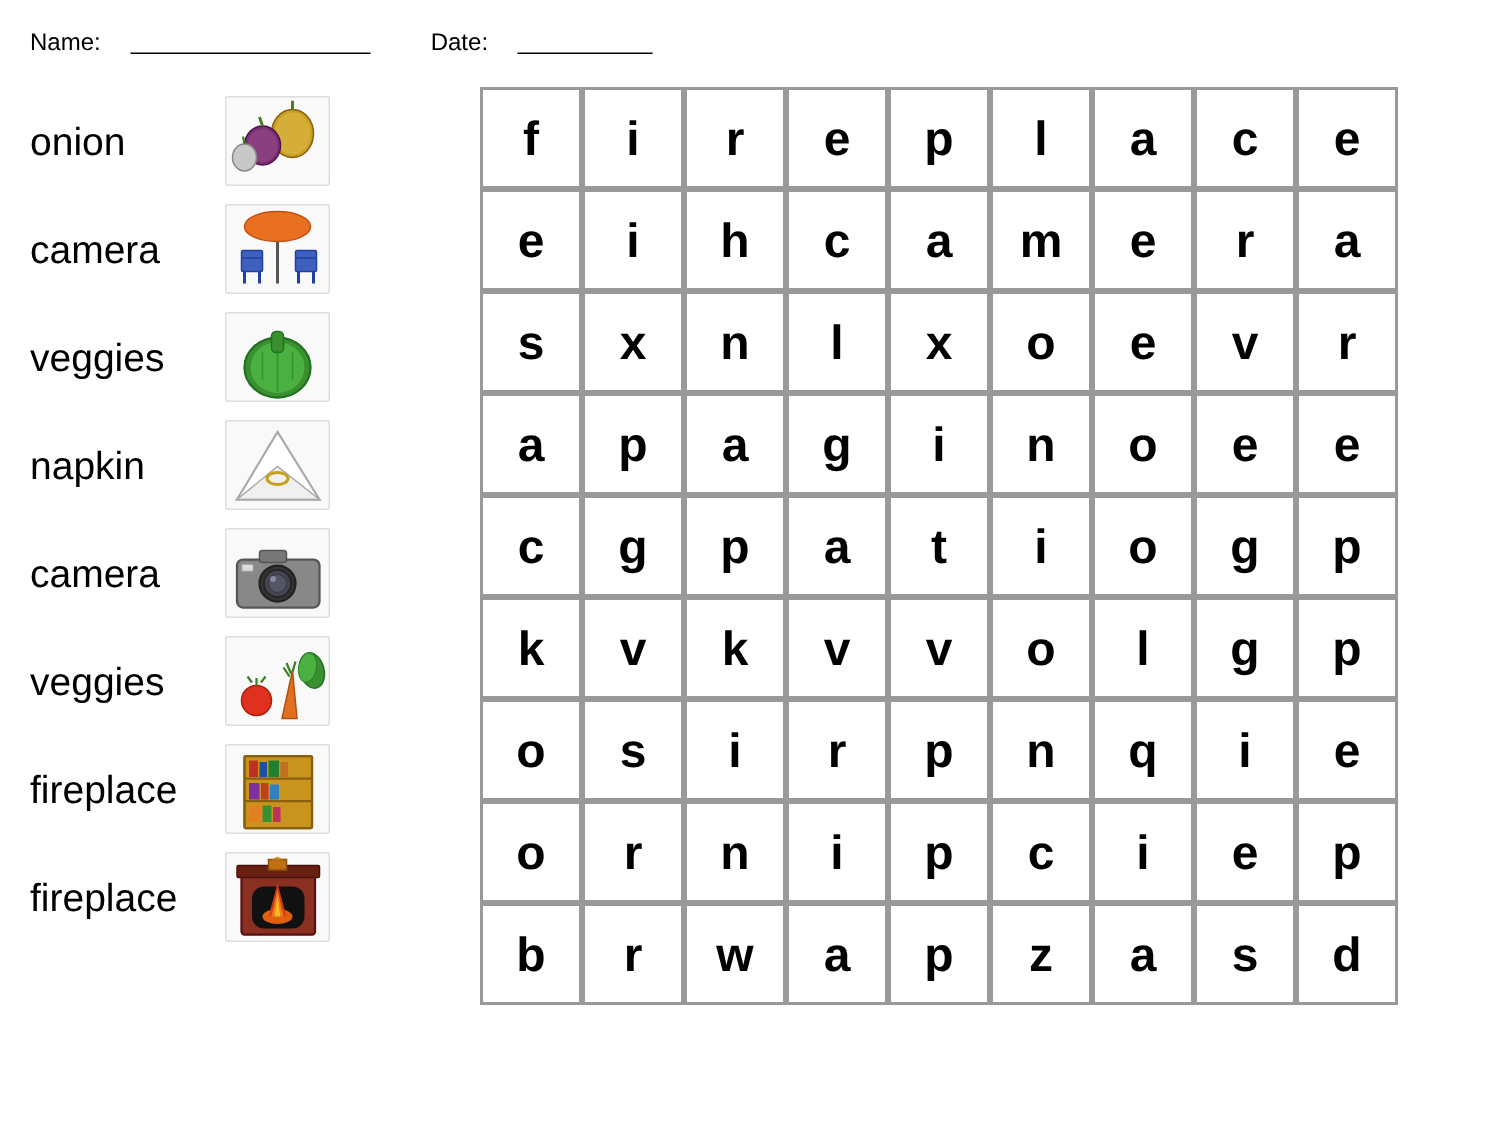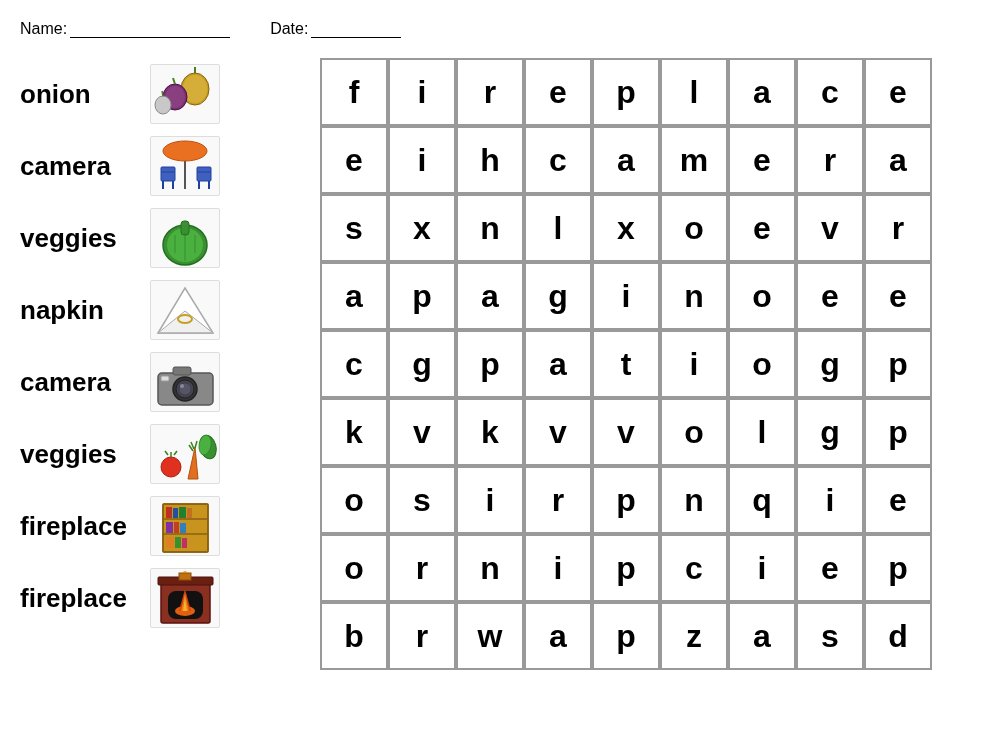--- a/index.html
+++ b/index.html
@@ -12,22 +12,22 @@
       overflow: hidden;
     }
     .header {
       display: flex;
       gap: 40px;
       margin-bottom: 20px;
       font-size: 16px;
     }
     .header-field {
       display: flex;
-      align-items: flex-end;
-      gap: 3px;
+      align-items: flex-start;
+      gap: 20px;
     }
     .header-line {
       border-bottom: 1px solid #000;
       width: 160px;
       display: inline-block;
       height: 16px;
     }
     .header-line-short {
       border-bottom: 1px solid #000;
       width: 90px;
@@ -46,21 +46,21 @@
       min-width: 270px;
     }
     .word-item {
       display: flex;
       align-items: center;
       gap: 10px;
       height: 72px;
     }
     .word-label {
       font-size: 26px;
-      font-weight: bold;
+      font-weight: normal;
       min-width: 120px;
     }
     .word-image {
       width: 70px;
       height: 60px;
       display: flex;
       align-items: center;
       justify-content: center;
       font-size: 11px;
       color: #555;

